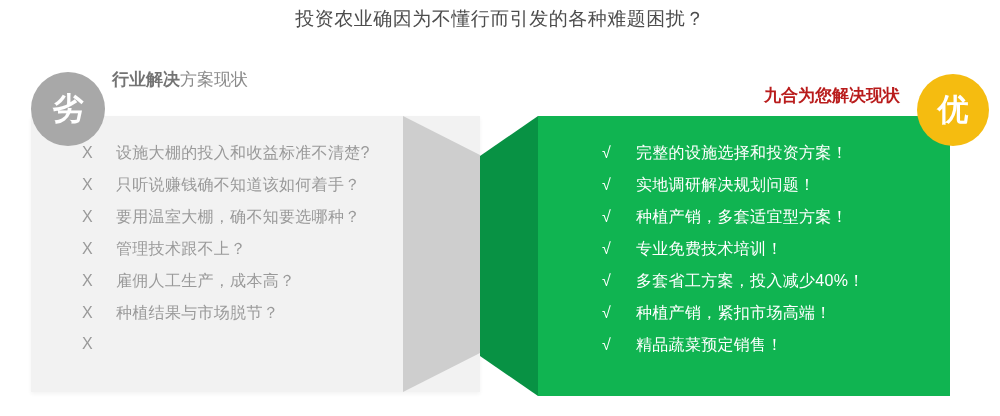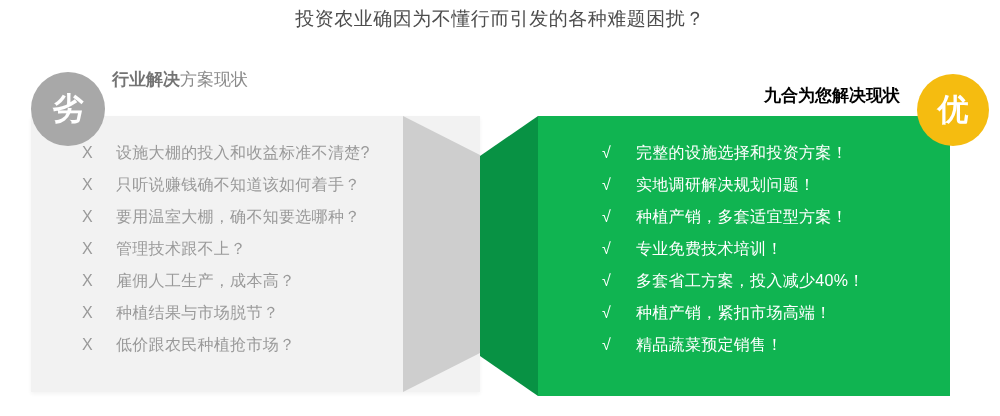--- a/index.html
+++ b/index.html
@@ -128,21 +128,21 @@
   .heading-left .strong {
     font-weight: bold;
     color: #737373;
   }
   .heading-right {
     position: absolute;
     left: 764px;
     top: 84px;
     font-size: 17px;
     line-height: 24px;
-    color: #000000;
+    color: #b91c1c;
     font-weight: bold;
     white-space: nowrap;
   }
 
   
   .list {
     position: absolute;
     margin: 0;
     padding: 0;
     list-style: none;
@@ -221,21 +221,20 @@
     <li>
         <span class="mark">X</span>
         <span class="txt">雇佣人工生产，成本高？</span>
       </li>
     <li>
         <span class="mark">X</span>
         <span class="txt">种植结果与市场脱节？</span>
       </li>
     <li>
         <span class="mark">X</span>
-        <span class="txt">低价跟农民种植抢市场？</span>
       </li>
   </ul>
 
   <ul class="list list-right">
     <li>
         <span class="mark">√</span>
         <span class="txt">完整的设施选择和投资方案！</span>
       </li>
     <li>
         <span class="mark">√</span>

